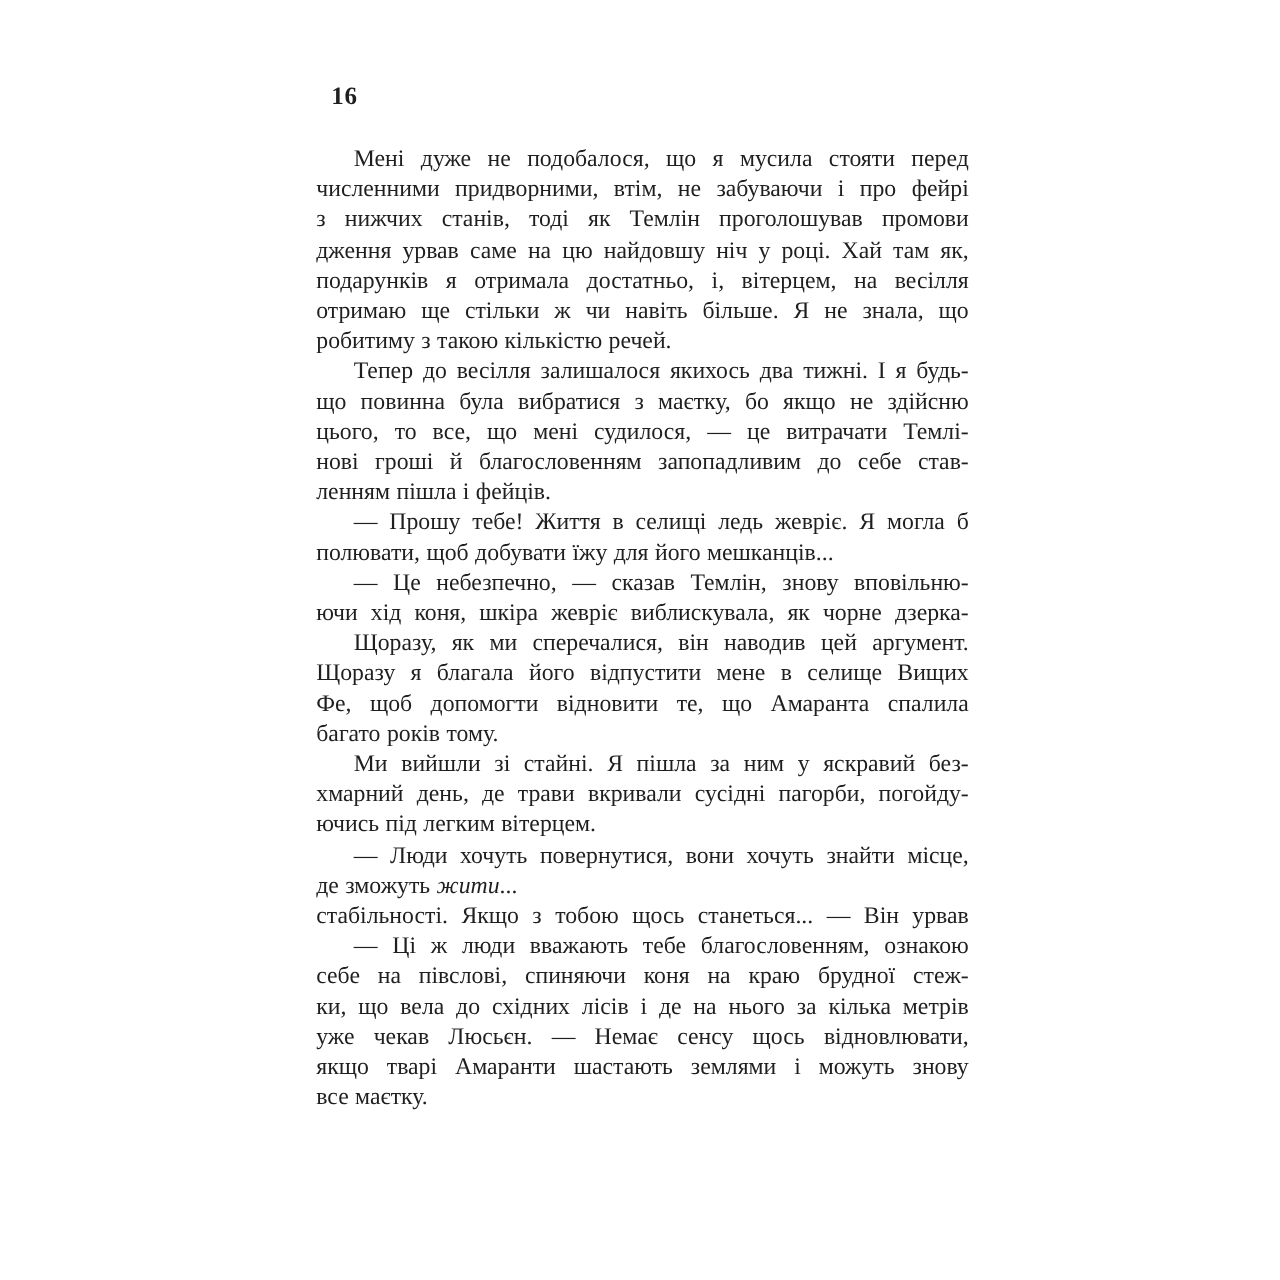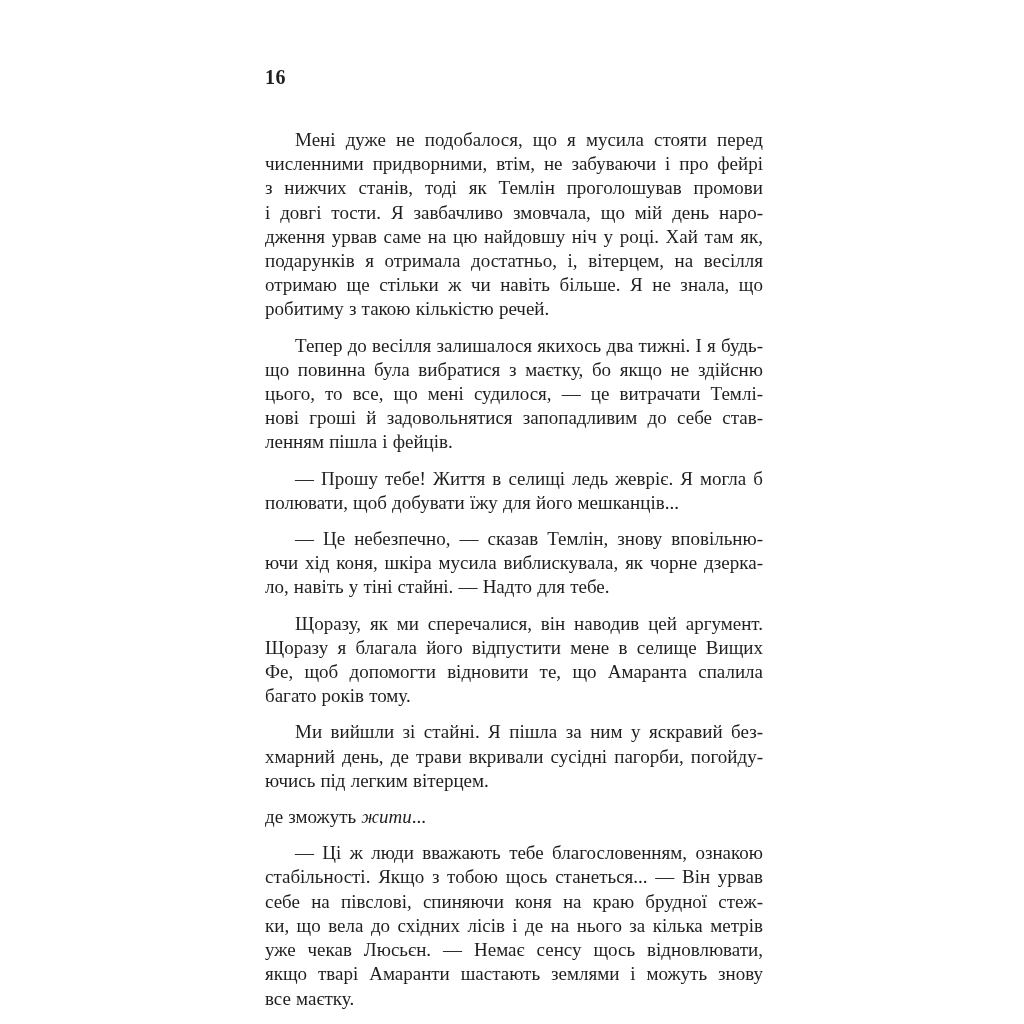--- a/index.html
+++ b/index.html
@@ -33,21 +33,21 @@
   .text-block {
     position: absolute;
     left: 253px;
     top: 116px;
     width: 522px;
     font-size: 19px;
     line-height: 24.2px;
     color: #1f1f1f;
   }
   .para {
-    margin: 12px;
+    margin: 0;
     padding: 0;
   }
   .line {
     text-align: justify;
     text-align-last: justify;
     word-spacing: 0.02em;
   }
   .line.indent {
     text-indent: 30px;
   }
@@ -61,59 +61,58 @@
 </head>
 <body>
 
 <div class="page">
   <div class="folio">16</div>
   <div class="text-block">
       <div class="para">
         <div class="line indent">Мені дуже не подобалося, що я мусила стояти перед</div>
         <div class="line">численними придворними, втім, не забуваючи і про фейрі</div>
         <div class="line">з нижчих станів, тоді як Темлін проголошував промови</div>
-        <div class="line">і довгі тости. Я завбачливо змовчала, що мій день наро-</div>
         <div class="line">дження урвав саме на цю найдовшу ніч у році. Хай там як,</div>
         <div class="line">подарунків я отримала достатньо, і, вітерцем, на весілля</div>
         <div class="line">отримаю ще стільки ж чи навіть більше. Я не знала, що</div>
         <div class="line last">робитиму з такою кількістю речей.</div>
       </div>
       <div class="para">
         <div class="line indent">Тепер до весілля залишалося якихось два тижні. І я будь-</div>
         <div class="line">що повинна була вибратися з маєтку, бо якщо не здійсню</div>
         <div class="line">цього, то все, що мені судилося, — це витрачати Темлі-</div>
-        <div class="line">нові гроші й задовольнятися запопадливим до себе став-</div>
+        <div class="line">нові гроші й благословенням запопадливим до себе став-</div>
         <div class="line last">ленням пішла і фейців.</div>
       </div>
       <div class="para">
         <div class="line indent">— Прошу тебе! Життя в селищі ледь жевріє. Я могла б</div>
         <div class="line last">полювати, щоб добувати їжу для його мешканців...</div>
       </div>
       <div class="para">
         <div class="line indent">— Це небезпечно, — сказав Темлін, знову вповільню-</div>
-        <div class="line">ючи хід коня, шкіра мусила виблискувала, як чорне дзерка-</div>
-        <div class="line last">ло, навіть у тіні стайні. — Надто для тебе.</div>
+        <div class="line">ючи хід коня, шкіра жевріє виблискувала, як чорне дзерка-</div>
       </div>
       <div class="para">
         <div class="line indent">Щоразу, як ми сперечалися, він наводив цей аргумент.</div>
         <div class="line">Щоразу я благала його відпустити мене в селище Вищих</div>
         <div class="line">Фе, щоб допомогти відновити те, що Амаранта спалила</div>
         <div class="line last">багато років тому.</div>
       </div>
       <div class="para">
         <div class="line indent">Ми вийшли зі стайні. Я пішла за ним у яскравий без-</div>
         <div class="line">хмарний день, де трави вкривали сусідні пагорби, погойду-</div>
         <div class="line last">ючись під легким вітерцем.</div>
       </div>
       <div class="para">
+        <div class="line indent">— Люди хочуть повернутися, вони хочуть знайти місце,</div>
         <div class="line last"><span>де зможуть </span><span class="ital">жити</span><span>...</span></div>
       </div>
       <div class="para">
+        <div class="line">стабільності. Якщо з тобою щось станеться... — Він урвав</div>
         <div class="line indent">— Ці ж люди вважають тебе благословенням, ознакою</div>
-        <div class="line">стабільності. Якщо з тобою щось станеться... — Він урвав</div>
         <div class="line">себе на півслові, спиняючи коня на краю брудної стеж-</div>
         <div class="line">ки, що вела до східних лісів і де на нього за кілька метрів</div>
         <div class="line">уже чекав Люсьєн. — Немає сенсу щось відновлювати,</div>
         <div class="line">якщо тварі Амаранти шастають землями і можуть знову</div>
         <div class="line last">все маєтку.</div>
       </div>
     </div>
 </div>
 
 </body></html>

